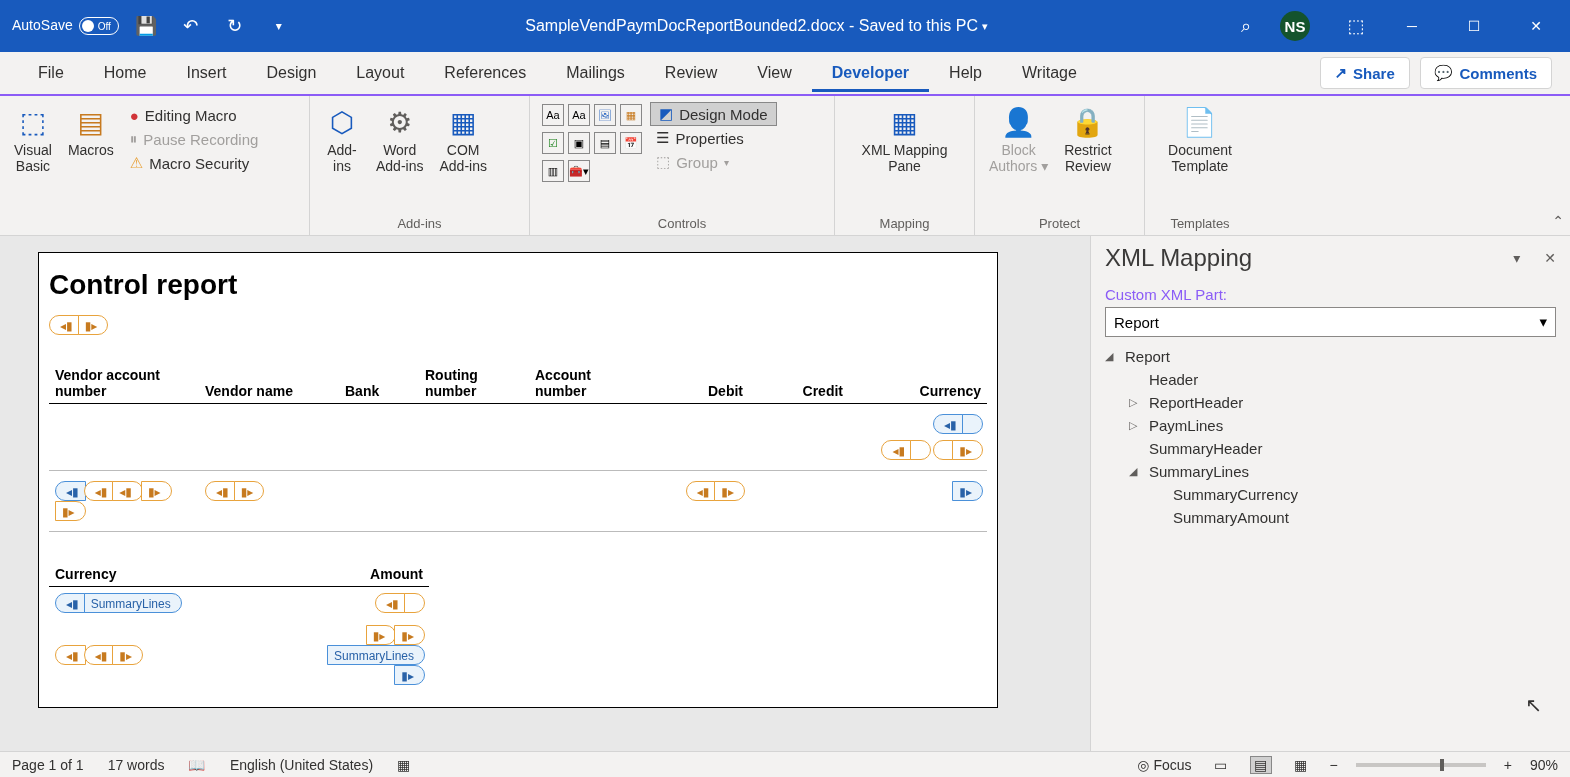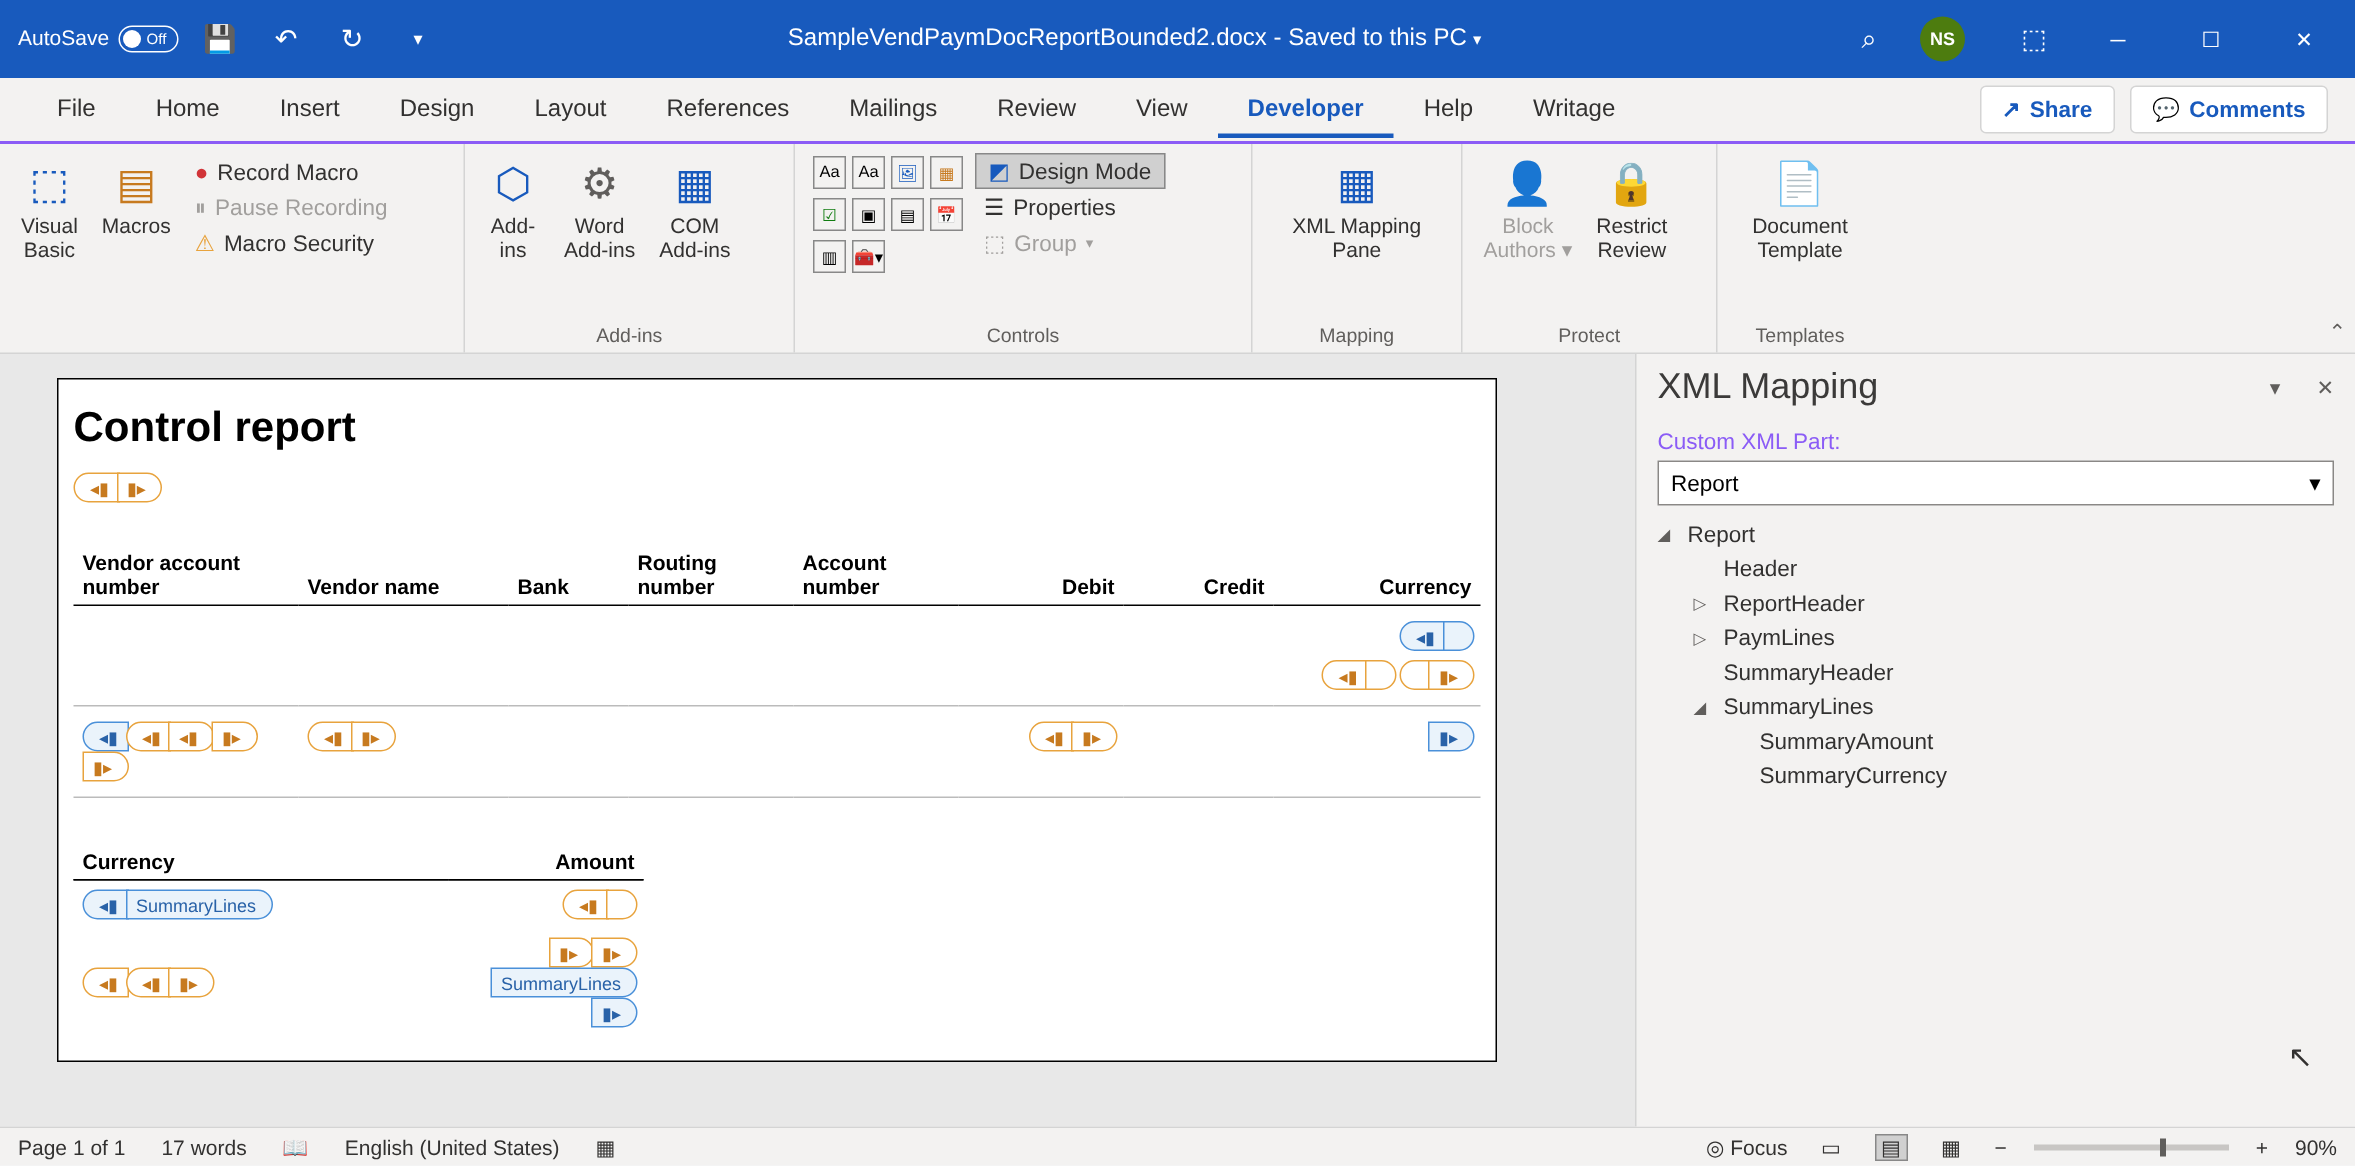--- a/index.html
+++ b/index.html
@@ -7,21 +7,21 @@
 
 
 .titlebar { height: 52px; background: #185abd; display: flex; align-items: center; color: #fff; padding: 0 8px; }
 .autosave { display: flex; gap: 6px; font-size: 14px; margin-left: 4px; }
 .toggle { width: 40px; height: 18px; border: 1.5px solid #fff; border-radius: 9px; position: relative; display: flex; align-items: center; }
 .toggle-dot { width: 12px; height: 12px; background: #fff; border-radius: 50%; margin-left: 2px; }
 .toggle-label { font-size: 10px; color: #fff; margin-left: 4px; }
 .tb-icon { width: 32px; height: 32px; display: flex; align-items: center; justify-content: center; margin-left: 12px; font-size: 18px; cursor: pointer; }
 .title-center { flex: 1; text-align: center; font-size: 16px; display: flex; justify-content: center; align-items: center; gap: 4px; }
 .tb-right { display: flex; align-items: center; gap: 18px; margin-right: 4px; }
-.user-badge { width: 30px; height: 30px; border-radius: 50%; background: #4d7c0f; display: flex; align-items: center; justify-content: center; font-size: 12px; font-weight: 600; }
+.user-badge { width: 30px; height: 30px; border-radius: 50%; background: #14532d; display: flex; align-items: center; justify-content: center; font-size: 15px; font-weight: 600; }
 .win-btn { width: 44px; height: 32px; display: flex; align-items: center; justify-content: center; font-size: 14px; }
 
 
 .ribbon-tabs { height: 44px; background: #f3f2f1; display: flex; align-items: center; border-bottom: 2px solid #8b5cf6; padding: 0 18px; }
 .tab { padding: 10px 20px; font-size: 16px; color: #323130; cursor: pointer; }
 .tab.active { color: #185abd; font-weight: 600; border-bottom: 3px solid #185abd; padding-bottom: 7px; }
 .tabs-right { margin-left: auto; display: flex; gap: 10px; }
 .share-btn { border: 1px solid #d4d4d4; background: #fff; padding: 6px 14px; border-radius: 4px; display: flex; align-items: center; gap: 6px; font-size: 15px; color: #185abd; font-weight: 600; }
 .comments-btn { border: 1px solid #d4d4d4; background: #fff; padding: 6px 14px; border-radius: 4px; display: flex; align-items: center; gap: 6px; font-size: 15px; color: #185abd; font-weight: 600; }
 
@@ -145,21 +145,21 @@
         <span style="white-space:pre-line;text-align:center;">Visual
 Basic</span>
       </div>
       <div class="big-btn">
         <div class="big-btn-icon" style="color:#c77a1f;">▤</div>
         <span>Macros</span>
       </div>
       <div class="small-btns" style="margin-top:4px;">
         <div class="small-btn">
           <span style="color:#d13438;">●</span>
-          <span>Record Macro</span>
+          <span>Editing Macro</span>
         </div>
         <div class="small-btn disabled">
           <span>⏸</span>
           <span>Pause Recording</span>
         </div>
         <div class="small-btn">
           <span style="color:#e8a33d;">⚠</span>
           <span>Macro Security</span>
         </div>
       </div>
@@ -366,25 +366,25 @@
       <div class="tree-item indent1">
           <span class="tree-arrow"></span>
           <span>SummaryHeader</span>
         </div>
       <div class="tree-item indent1">
           <span class="tree-arrow">◢</span>
           <span>SummaryLines</span>
         </div>
       <div class="tree-item indent2">
           <span class="tree-arrow"></span>
-          <span>SummaryAmount</span>
+          <span>SummaryCurrency</span>
         </div>
       <div class="tree-item indent2">
           <span class="tree-arrow"></span>
-          <span>SummaryCurrency</span>
+          <span>SummaryAmount</span>
         </div>
     </div>
     <div style="position:absolute;right:28px;bottom:60px;font-size:20px;color:#323130;">↖</div>
   </div>
 </div>
 
 <div class="statusbar">
   <span>Page 1 of 1</span>
   <span>17 words</span>
   <span>📖</span>

